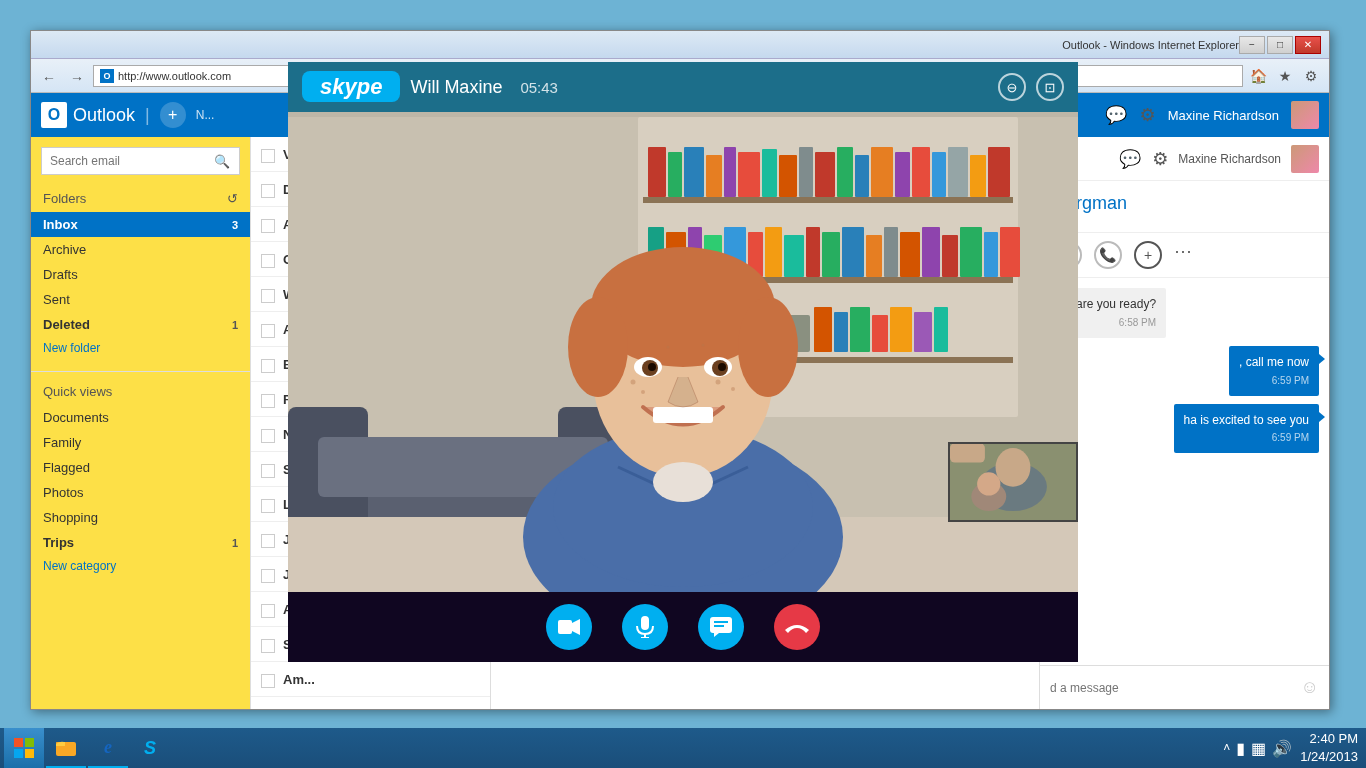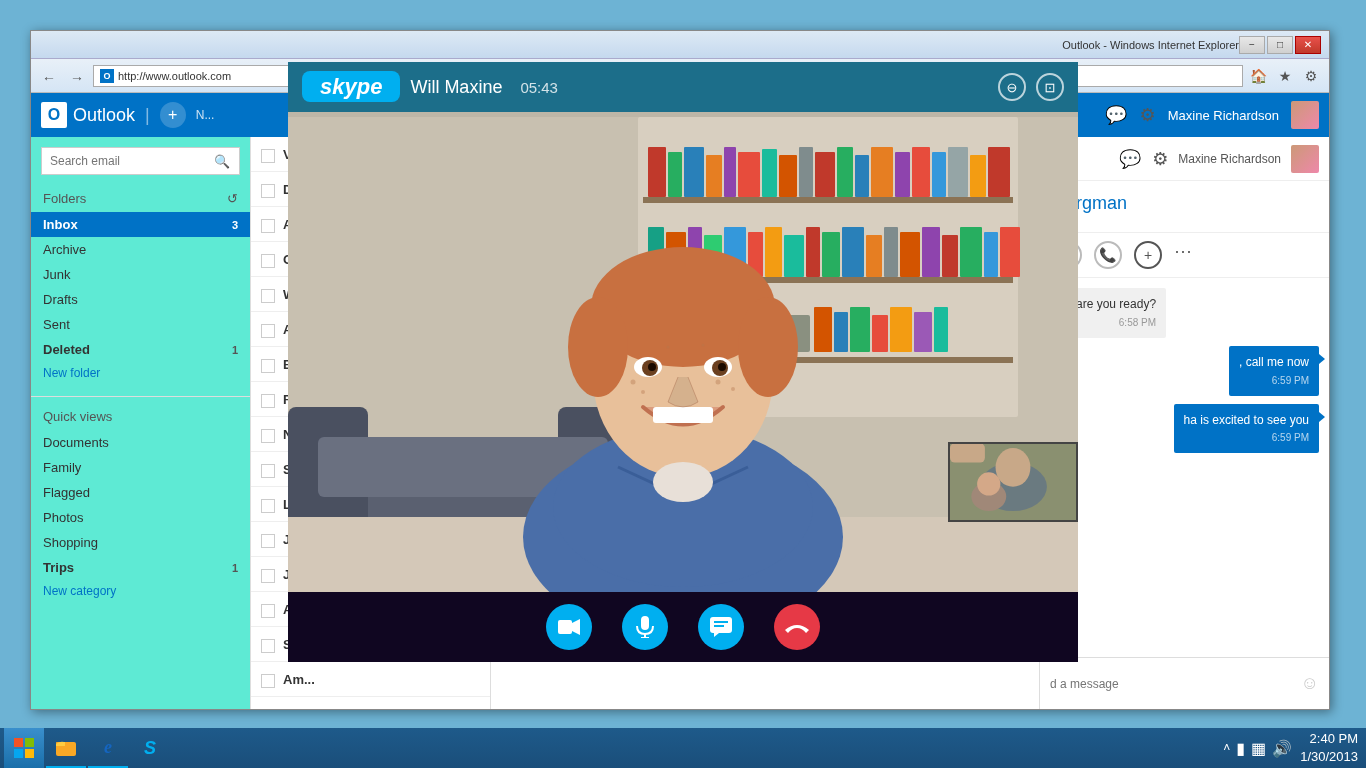--- a/index.html
+++ b/index.html
@@ -232,21 +232,21 @@
     
     .outlook-body {
       display: flex;
       flex: 1;
       overflow: hidden;
     }
 
     
     .sidebar {
       width: 220px;
-      background: #5eead4;
+      background: #fde047;
       border-right: 1px solid #ddd;
       display: flex;
       flex-direction: column;
       padding: 10px 0;
       flex-shrink: 0;
       overflow-y: auto;
     }
     .search-box {
       margin: 0 10px 12px;
       height: 28px;
@@ -562,21 +562,21 @@
       right: -6px;
       top: 8px;
       width: 0;
       height: 0;
       border-left: 6px solid #0072c6;
       border-top: 5px solid transparent;
       border-bottom: 5px solid transparent;
     }
 
     .chat-input-area {
-      height: 52px;
+      height: 44px;
       border-top: 1px solid #ddd;
       display: flex;
       align-items: center;
       padding: 0 10px;
       gap: 8px;
     }
     .chat-input {
       flex: 1;
       border: none;
       outline: none;
@@ -659,23 +659,20 @@
           <span>Folders</span>
           <span style="cursor:pointer;">↺</span>
         </div>
 
         <div class="sidebar-item active">
           <span>Inbox</span>
           <span class="sidebar-item-badge">3</span>
         </div>
         <div class="sidebar-item">
           <span>Archive</span>
-        </div>
-        <div class="sidebar-item">
-          <span>Junk</span>
         </div>
         <div class="sidebar-item">
           <span>Drafts</span>
         </div>
         <div class="sidebar-item">
           <span>Sent</span>
         </div>
         <div class="sidebar-item bold">
           <span>Deleted</span>
           <span class="sidebar-item-badge">1</span>
@@ -1030,16 +1027,16 @@
   </div>
   <div class="taskbar-right">
     <div class="taskbar-tray">
       <span style="font-size:12px;">˄</span>
       <span>▮</span>
       <span>▦</span>
       <span>🔊</span>
     </div>
     <div class="taskbar-clock">
       <div>2:40 PM</div>
-      <div>1/30/2013</div>
+      <div>1/24/2013</div>
     </div>
   </div>
 </div>
 
 </body></html>

